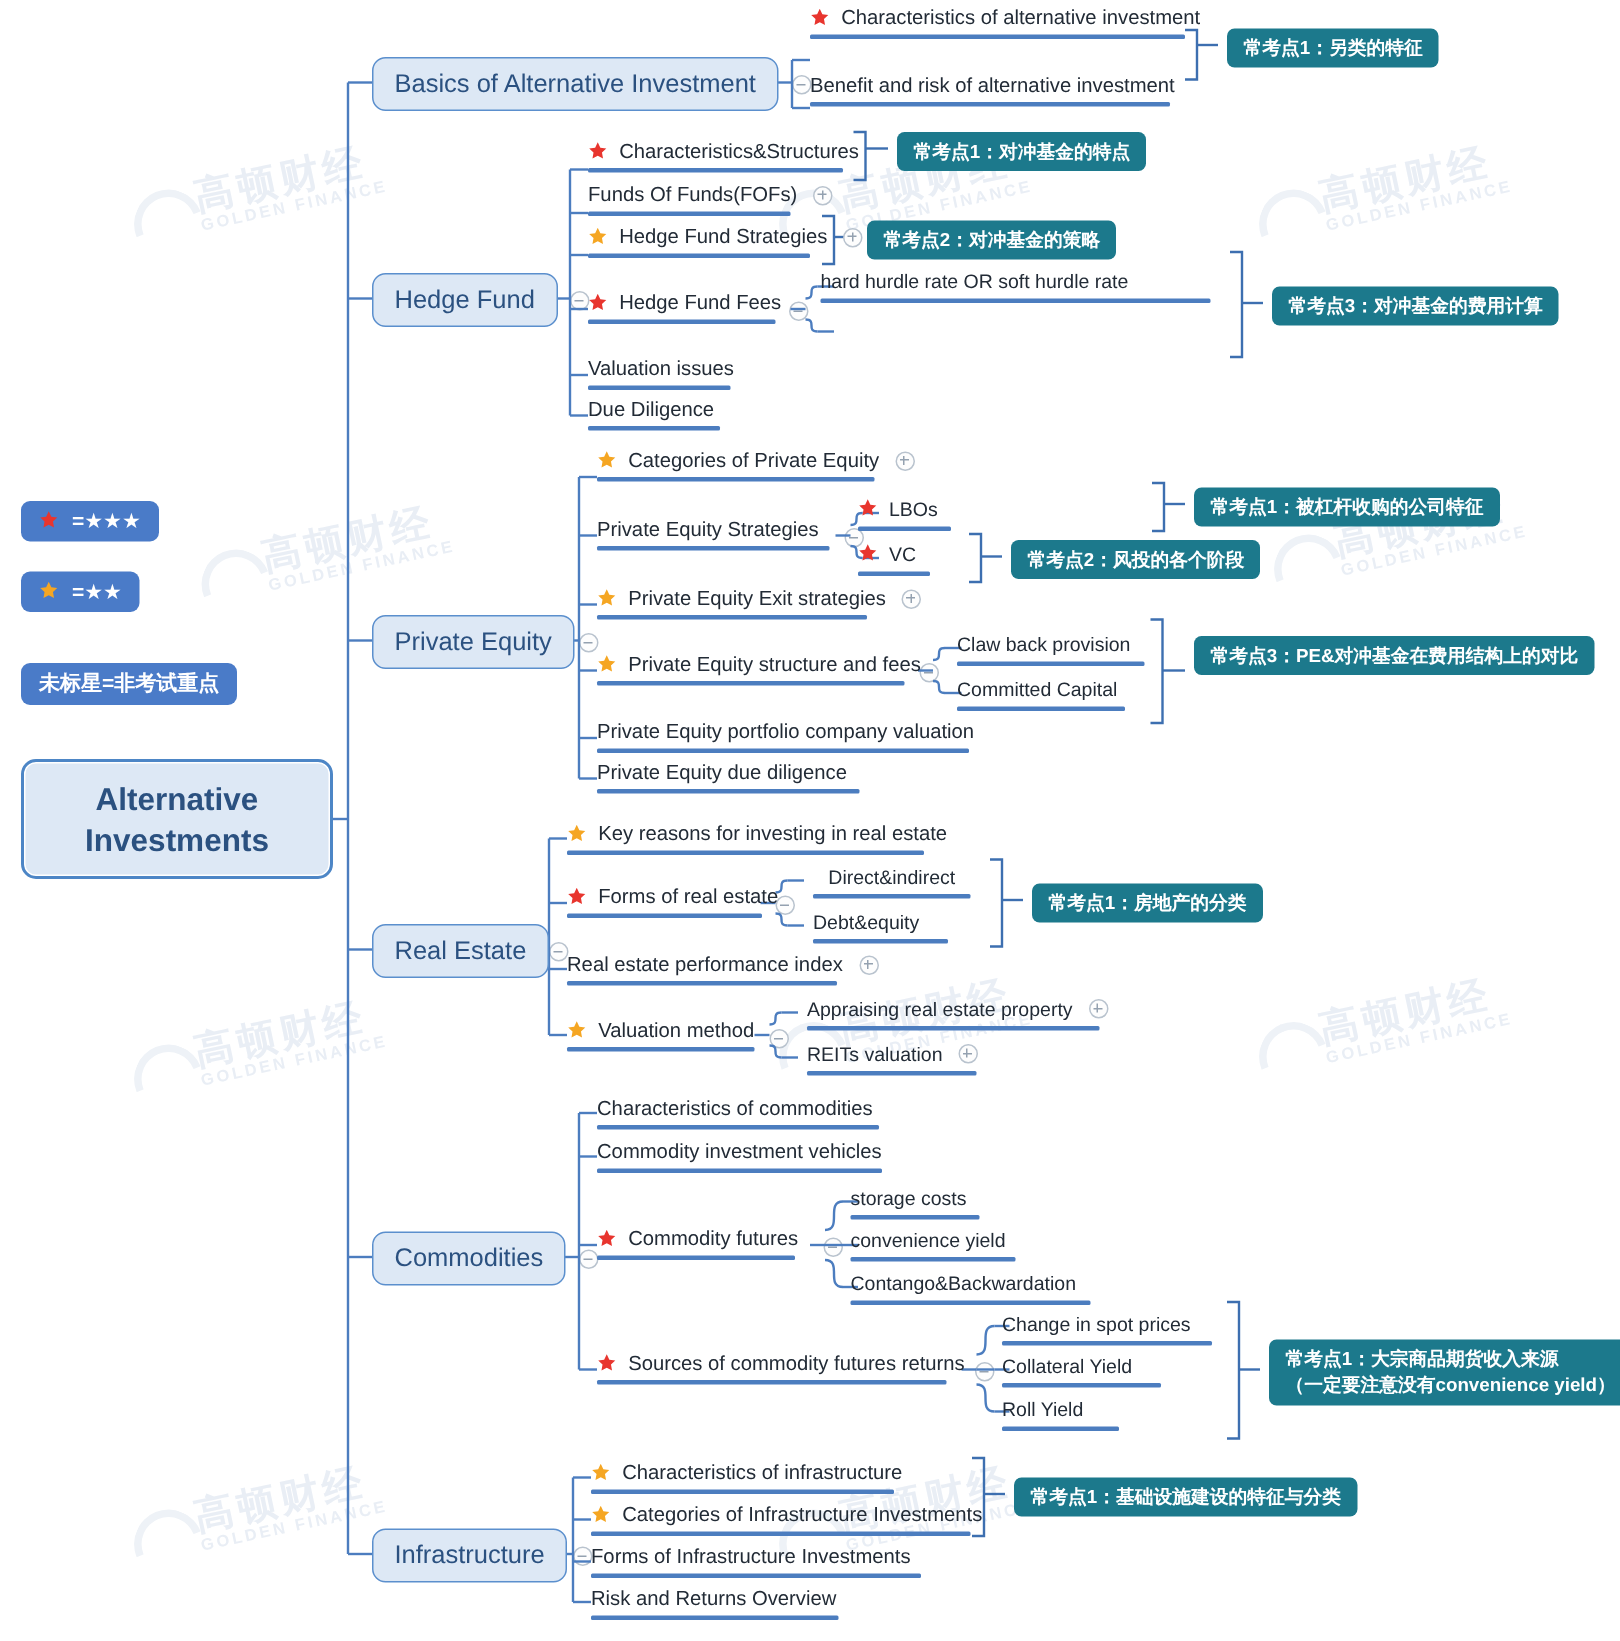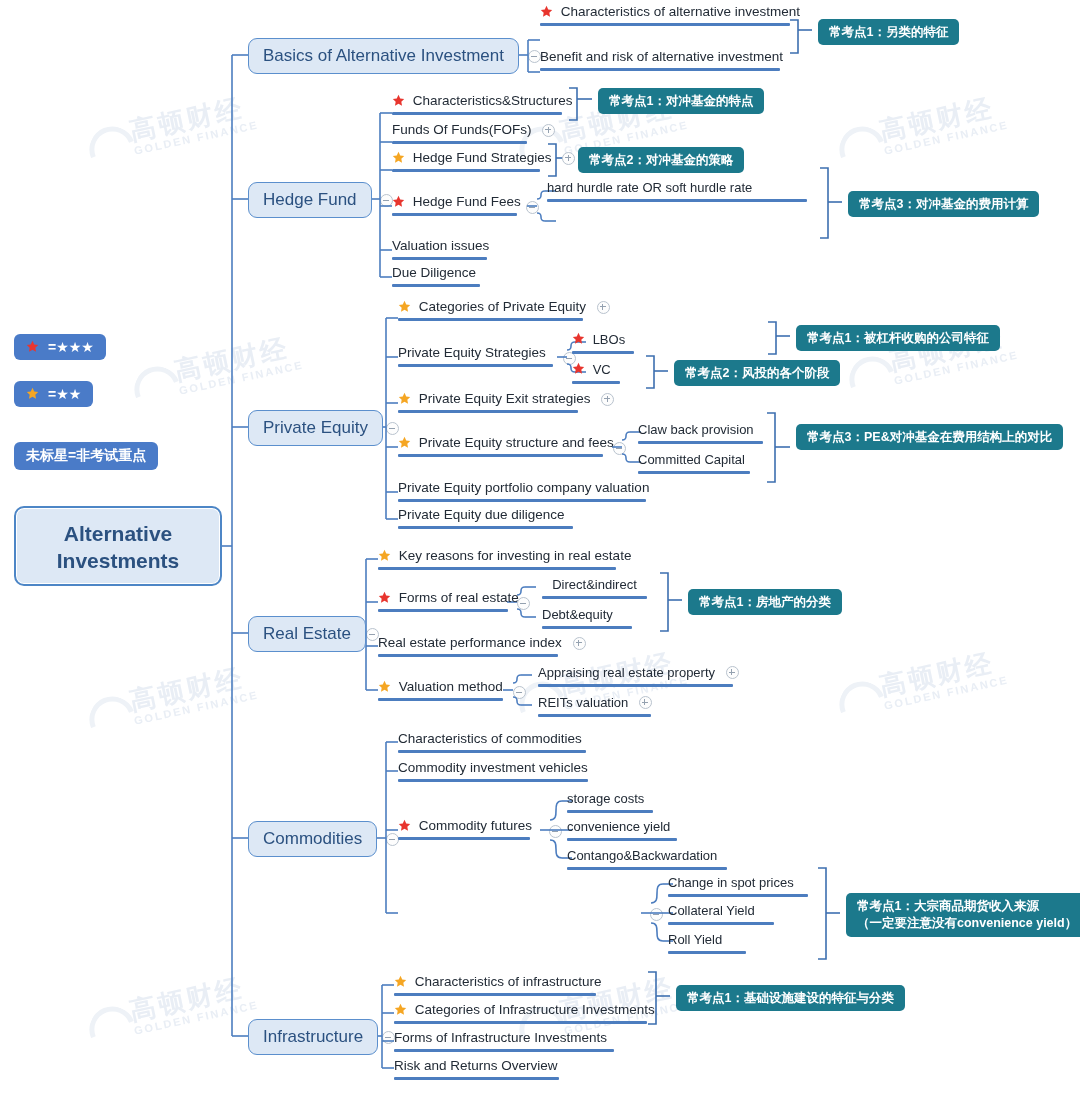--- a/index.html
+++ b/index.html
@@ -548,20 +548,27 @@
     <span class="bar"></span>
   </div>
   <div class="leaf" style="left:398px;top:818px;width:132px;">
     <span class="star"><svg viewBox="0 0 24 24">
           <path d="M12 1.6l3.2 6.6 7.3 1-5.3 5.1 1.3 7.2L12 18.1 5.5 21.5l1.3-7.2L1.5 9.2l7.3-1z" fill="#e8352e"></path>
         </svg></span>
     <span class="lbl">Commodity futures</span>
     <span class="bar"></span>
   </div>
   <span class="tog free minus" style="left:542px;top:825px;"></span>
+  <div class="leaf" style="left:398px;top:901px;width:233px;">
+    <span class="star"><svg viewBox="0 0 24 24">
+          <path d="M12 1.6l3.2 6.6 7.3 1-5.3 5.1 1.3 7.2L12 18.1 5.5 21.5l1.3-7.2L1.5 9.2l7.3-1z" fill="#e8352e"></path>
+        </svg></span>
+    <span class="lbl">Sources of commodity futures returns</span>
+    <span class="bar"></span>
+  </div>
   <span class="tog free minus" style="left:643px;top:908px;"></span>
 
   <div class="leaf sub" style="left:567px;top:790px;width:86px;">
     <span class="lbl">storage costs</span>
     <span class="bar"></span>
   </div>
   <div class="leaf sub" style="left:567px;top:818px;width:110px;">
     <span class="lbl">convenience yield</span>
     <span class="bar"></span>
   </div>

